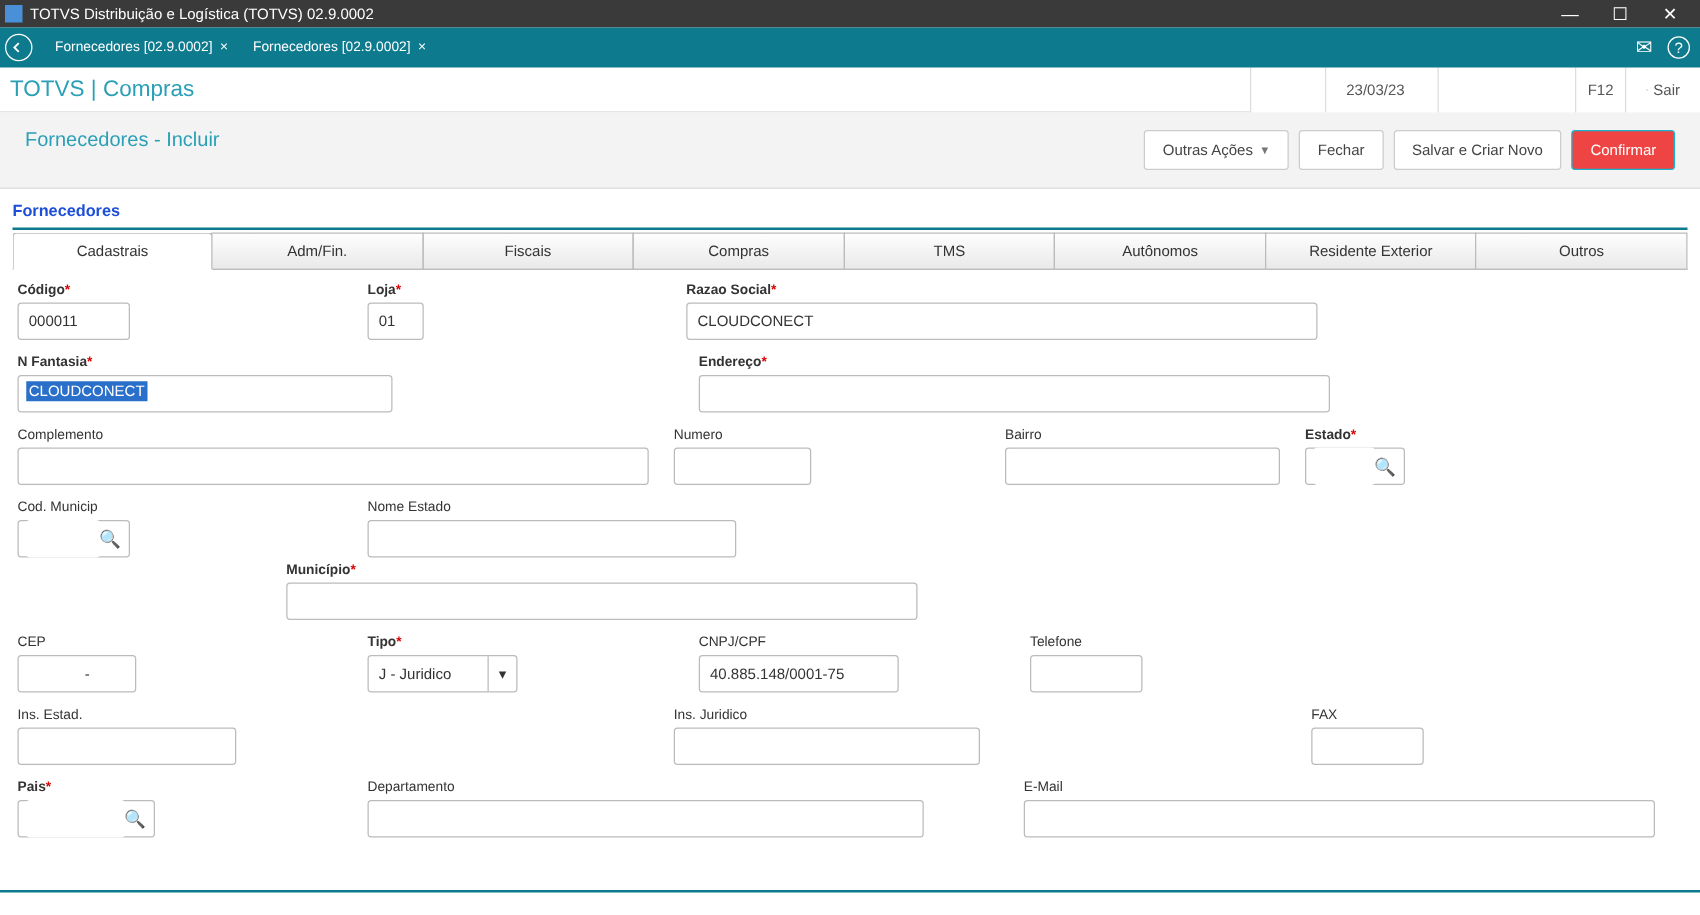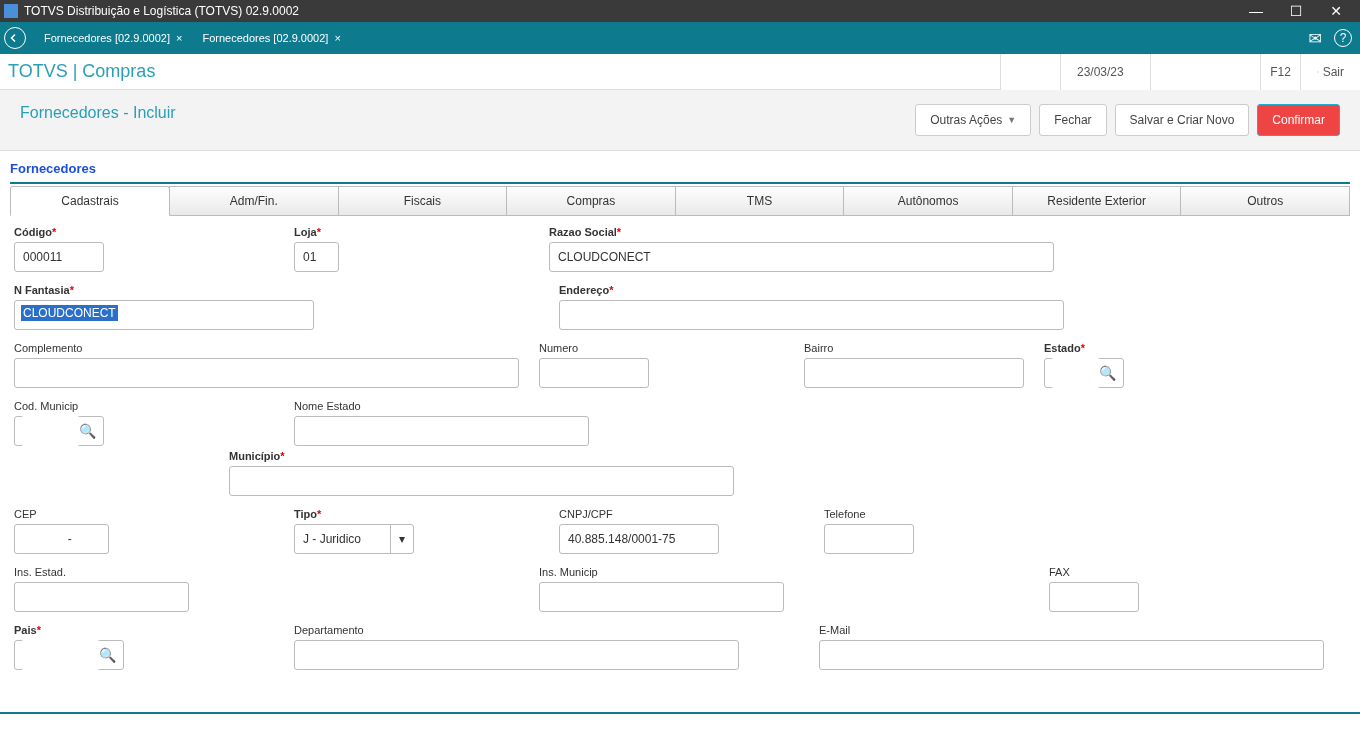--- a/index.html
+++ b/index.html
@@ -233,21 +233,21 @@
         <input style="width: 90px;">
       </div>
     </div>
 
     <div class="row">
       <div class="field" style="width:175px;">
         <label>Ins. Estad.</label>
         <input style="width: 175px;">
       </div>
       <div class="field" style="width:245px; margin-left:330px;">
-        <label>Ins. Municip</label>
+        <label>Ins. Juridico</label>
         <input style="width: 245px;">
       </div>
       <div class="field" style="width:90px; margin-left:245px;">
         <label>FAX</label>
         <input style="width: 90px;">
       </div>
     </div>
 
     <div class="row">
       <div class="field" style="width:110px;">

